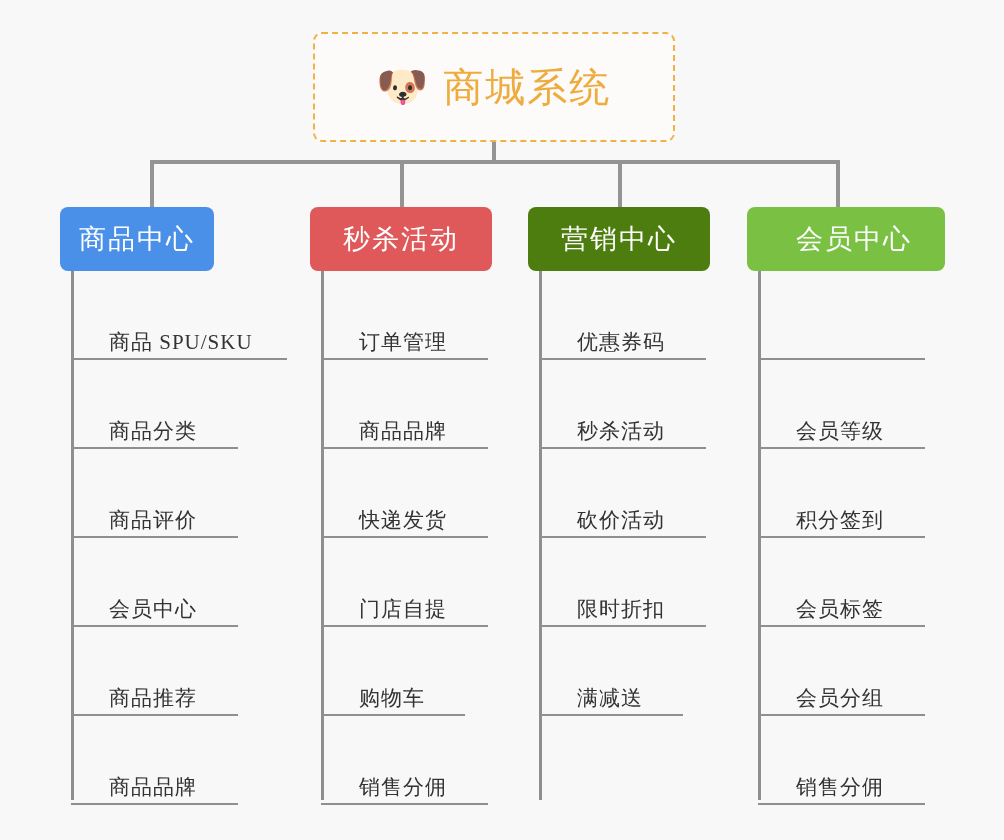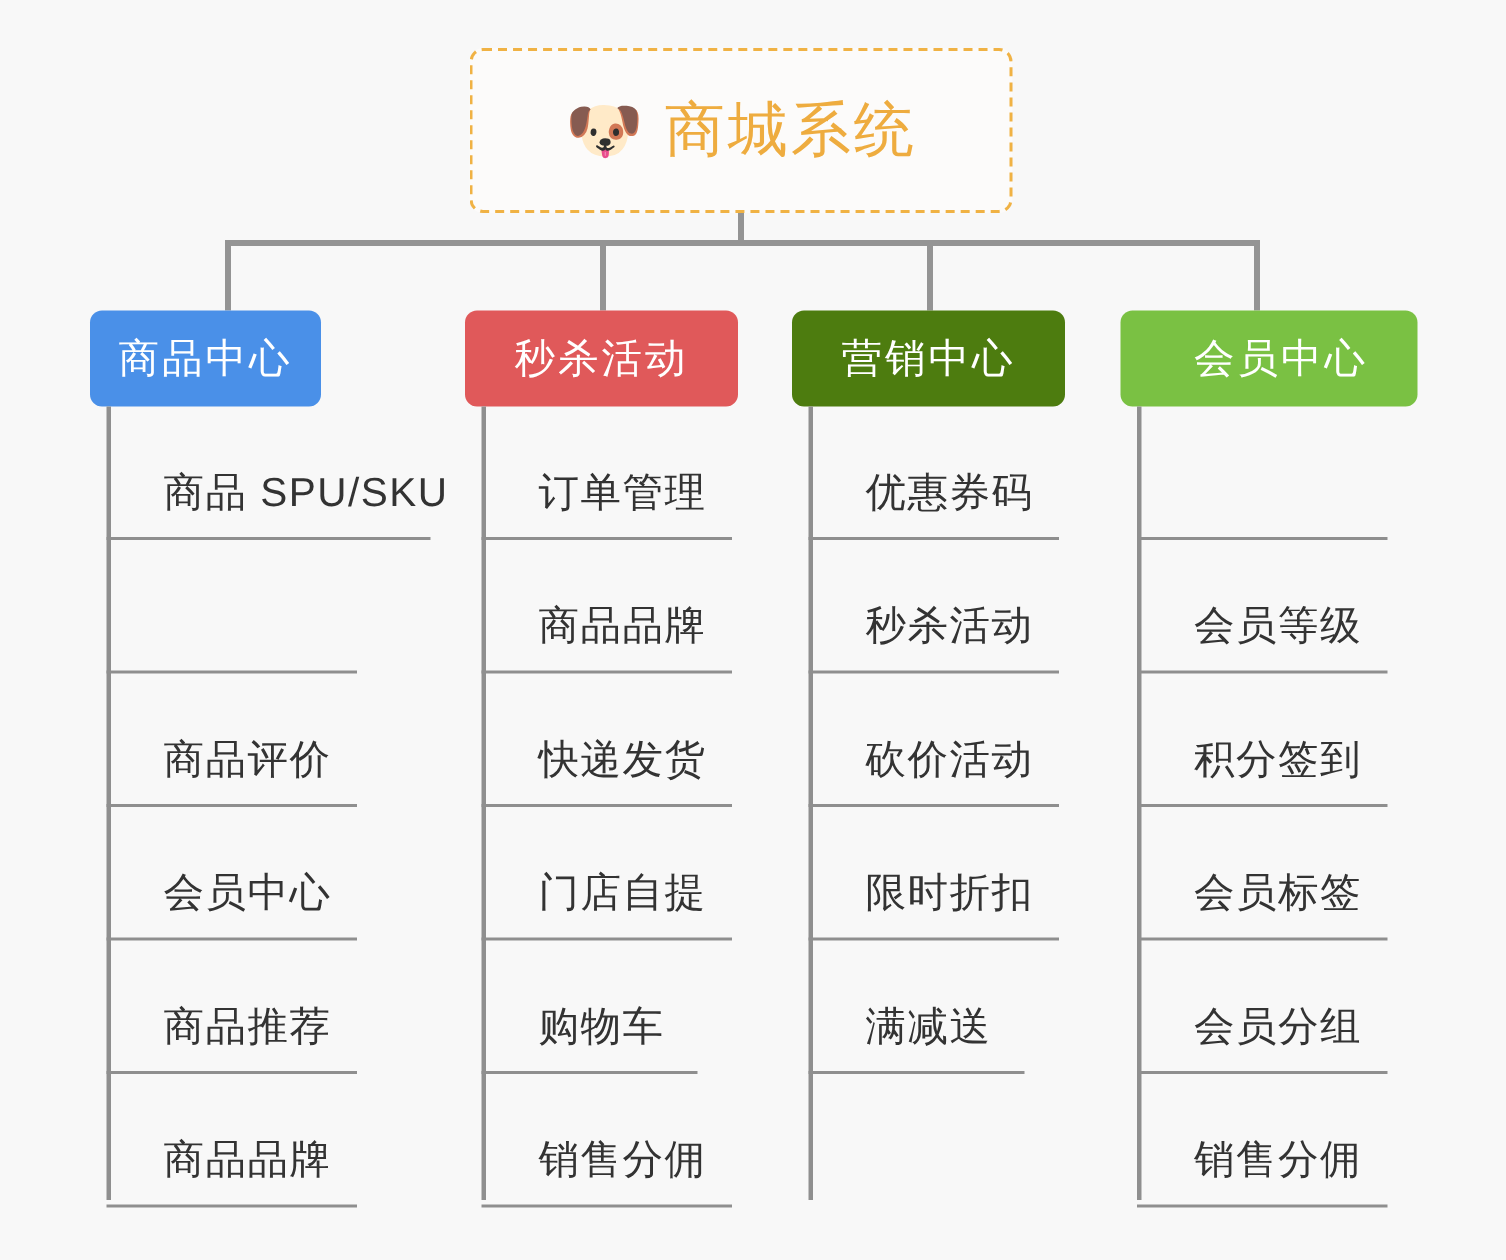--- a/index.html
+++ b/index.html
@@ -110,26 +110,27 @@
     padding-left: 11px;
   }
   .leaf {
     position: relative;
     height: 89px;
     box-sizing: border-box;
     display: flex;
     align-items: flex-end;
   }
   .leaf-text {
-    font-size: 27px;
+    font-size: 21px;
     color: #333333;
     line-height: 1;
-    padding: 0 14px 18px 38px;
+    padding: 0 14px 7px 38px;
     white-space: nowrap;
     letter-spacing: 1px;
+    font-family: Liberation Serif, serif;
   }
   .leaf-underline {
     position: absolute;
     left: 0;
     bottom: 0;
     height: 2px;
     background: #8f8f8f;
   }
 
   
@@ -164,20 +165,21 @@
 
   <div class="branch branch-1">
     <div class="branch-header" style="background:#4a90e8;">商品中心</div>
     <div class="branch-trunk" style="height:529px;"></div>
     <div class="branch-items">
       <div class="leaf">
         <span class="leaf-text">商品 SPU/SKU</span>
         <span class="leaf-underline" style="width:216px;"></span>
       </div>
       <div class="leaf">
+        <span class="leaf-text">商品分类</span>
         <span class="leaf-underline" style="width:167px;"></span>
       </div>
       <div class="leaf">
         <span class="leaf-text">商品评价</span>
         <span class="leaf-underline" style="width:167px;"></span>
       </div>
       <div class="leaf">
         <span class="leaf-text">会员中心</span>
         <span class="leaf-underline" style="width:167px;"></span>
       </div>

